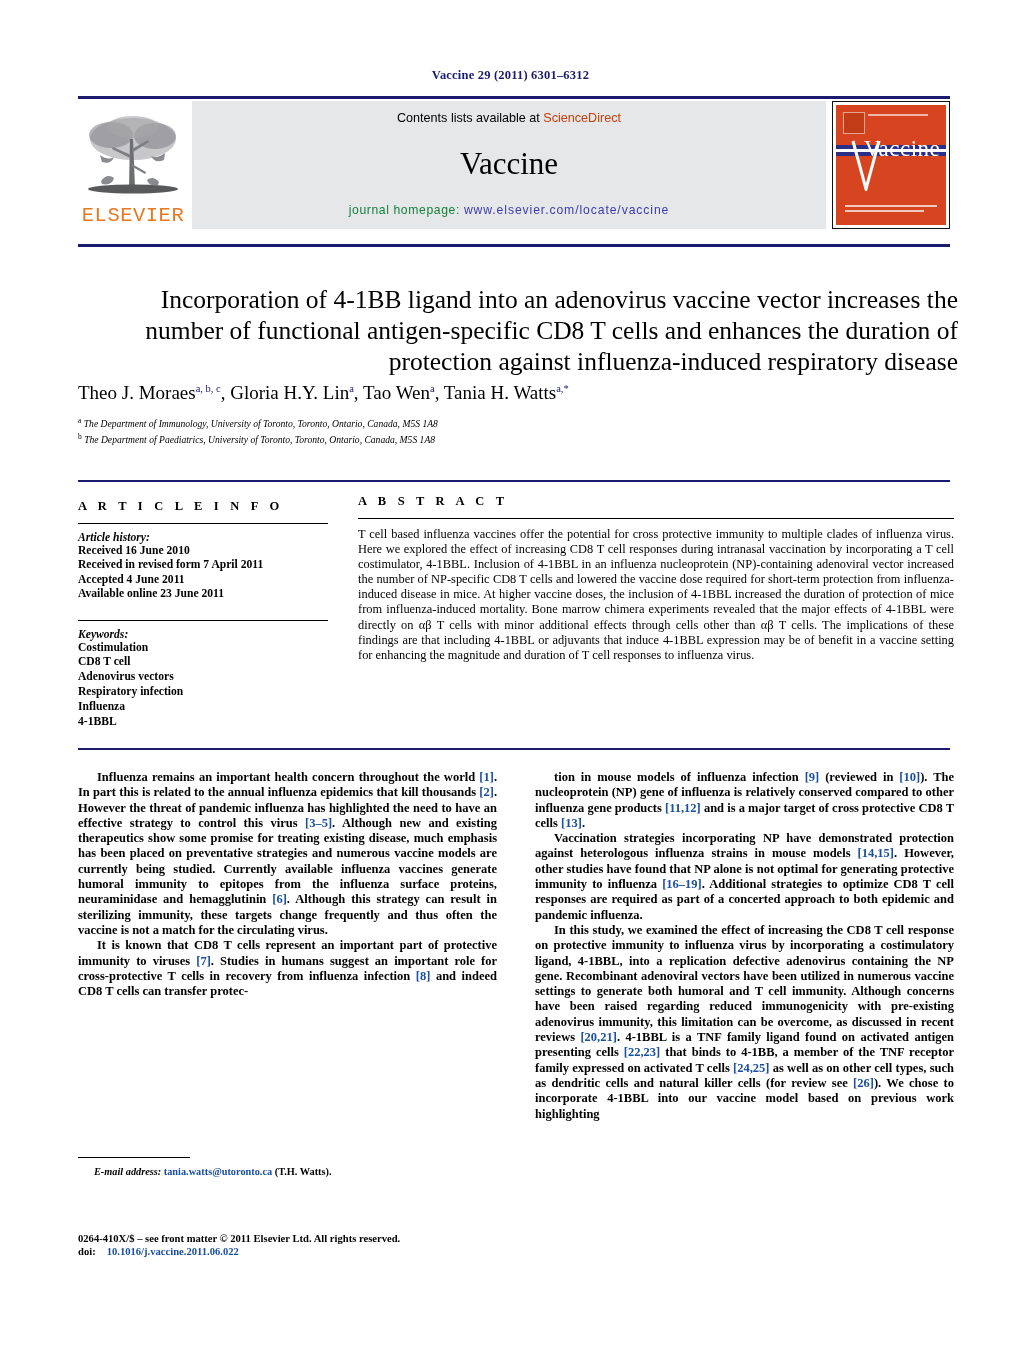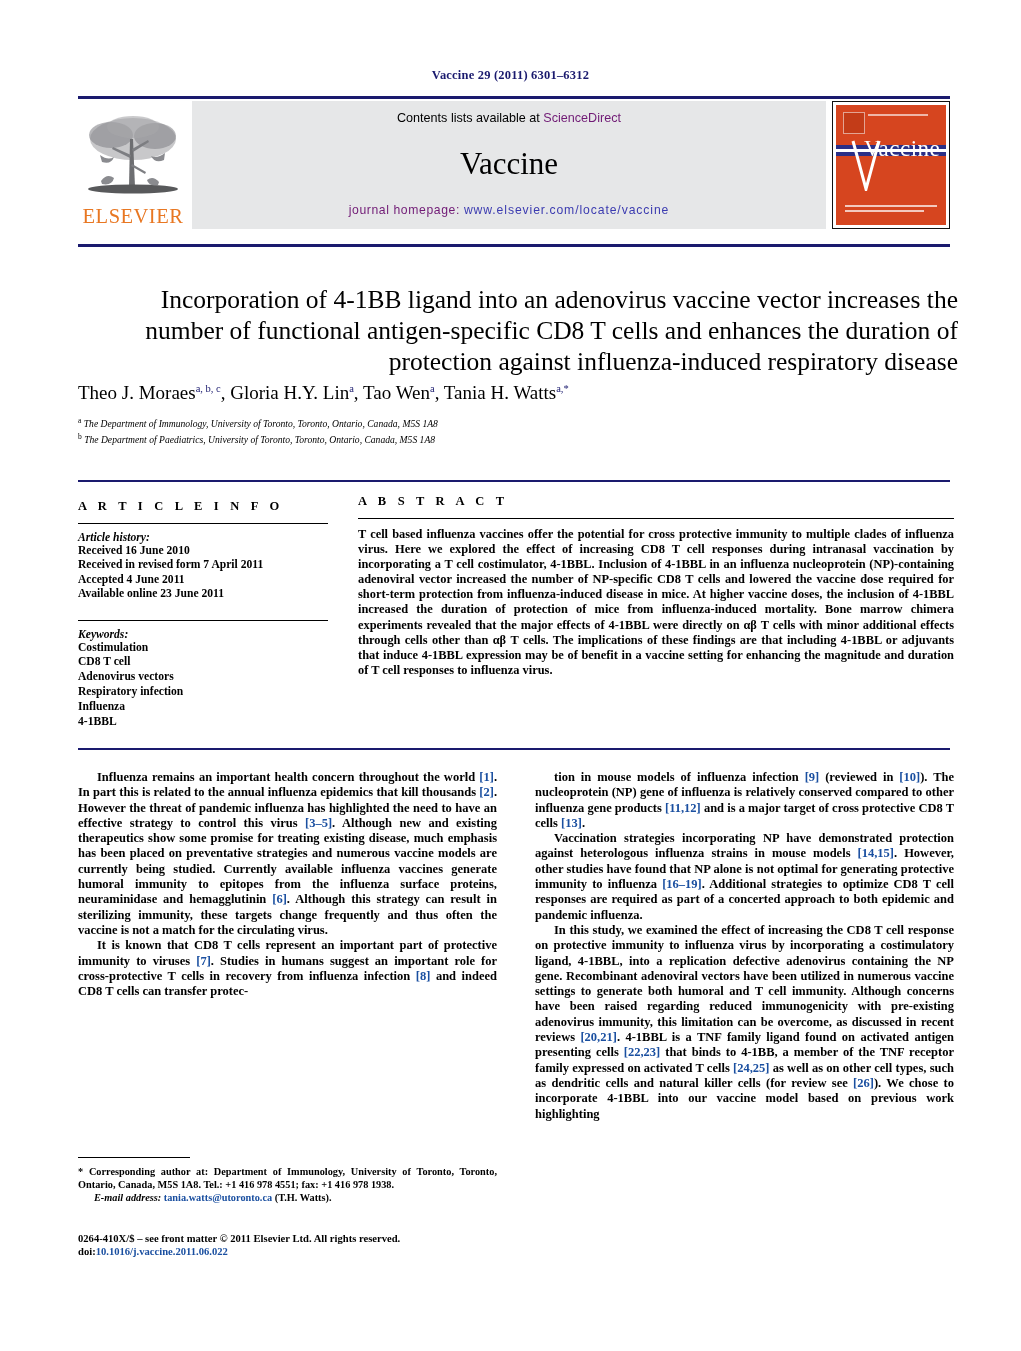--- a/index.html
+++ b/index.html
@@ -23,31 +23,31 @@
   }
 
   
   .masthead { position:absolute; left:78px; top:96px; width:872px; }
   .mast-rule { height:2.5px; background:#1a1a6e; width:100%; }
   .mast-body { display:flex; align-items:stretch; height:128px; margin-top:2px; }
 
   .elsevier-logo { width:110px; flex:0 0 110px; display:flex; flex-direction:column;
                    align-items:center; justify-content:flex-end; padding-bottom:2px; }
   .tree-wrap { width:104px; height:96px; }
-  .els-word { font-family:Liberation Serif, serif; font-size:20.5px; color:#E87722;
+  .els-word { font-family:Liberation Mono, monospace; font-size:20.5px; color:#E87722;
               letter-spacing:.5px; line-height:1; margin-top:1px; }
 
   .banner { flex:1 1 auto; background:#e6e7e8; margin:0 6px 0 4px;
             display:flex; flex-direction:column; align-items:center; justify-content:space-between;
             padding:10px 0 12px 0; }
   .banner-top { font-family:"Liberation Sans", sans-serif; font-size:12.6px; color:#000; }
-  .sd { color:#701a75;margin-top:47px; }
+  .sd { color:#c2410c;margin-top:47px; }
   .journal-name { font-family:"Liberation Serif", serif; font-size:31px; color:#000; line-height:1; }
   .banner-bottom { font-family:"Liberation Sans", sans-serif; font-size:12.2px; letter-spacing:.6px; }
-  .banner-bottom .lbl { color:#701a75; }
+  .banner-bottom .lbl { color:#15803d; }
   .banner-bottom .url { color:#3b3bb0; letter-spacing:.9px; }
 
   .cover { width:118px; flex:0 0 118px; border:1px solid #111; background:#fff;
            padding:3px; box-sizing:border-box; }
   .cover-inner { width:100%; height:100%; background:#D6451F; position:relative; overflow:hidden; }
   .cover-stamp { position:absolute; left:7px; top:7px; width:20px; height:20px;
                  background:#c33c18; border:1px solid #ffffff88; }
   .cover-topline { position:absolute; left:32px; top:9px; width:60px; height:2px; background:#ffffff9c; }
   .cover-band { position:absolute; left:0; top:40px; width:100%; height:13px;
                 background:linear-gradient(#2b2f86 0 4px, #ffffff 4px 7px, #2b2f86 7px 11px, #D6451F 11px 13px); }
@@ -83,41 +83,41 @@
               letter-spacing:4.2px; color:#000; }
 
   .info-col { position:absolute; left:78px; top:499px; width:250px; }
   .info-rule { height:1px; background:#000; margin:9px 0 7px 0; width:100%; }
   .info-label { font-style:italic; font-weight:bold; font-size:11.6px; }
   .info-line { font-size:11.6px; font-weight:bold; line-height:14.4px; }
   .kw-line { font-size:11.6px; font-weight:bold; line-height:14.8px; }
 
   .abs-col { position:absolute; left:358px; top:494px; width:596px; }
   .abs-rule { height:1px; background:#000; margin:9px 0 8px 0; width:100%; }
-  .abs-text { font-size:12.4px; line-height:15.1px; text-align:justify; font-weight:bold; }
+  .abs-text { font-size:12.4px; line-height:15.1px; text-align:justify; font-weight:normal; }
   .abs-copy { font-size:12.4px; font-weight:bold; text-align:right; margin-top:9px; }
 
   
   .col { position:absolute; top:770px; width:419px;
          font-size:12.5px; line-height:15.3px; text-align:justify; font-weight:bold; }
   .col-left { left:78px; }
   .col-right { left:535px; }
   .h2 { font-size:13.2px; font-weight:bold; margin:0 0 16px 0; letter-spacing:.2px; }
   .col p { margin:0; text-indent:19px; }
   .ref { color:#1a4fa0; }
 
   
   .footnote { position:absolute; left:78px; top:1157px; width:419px; }
   .fn-rule { width:112px; height:1px; background:#000; margin-bottom:7px; }
   .fn-text { font-size:10.3px; line-height:13px; font-weight:bold; text-align:justify; }
   .fn-email-label { font-style:italic; }
   .fn-link { color:#1a4fa0; }
   .colophon { position:absolute; left:78px; top:1232px; width:430px;
               font-size:10.6px; font-weight:bold; line-height:13.4px; }
-  .doi-link { color:#1a4fa0; }
+  .doi-link { color:#1a4fa0;margin-left:11px; }
 </style>
 </head>
 <body>
 
 <div class="page">
 
   <div class="runhead">Vaccine 29 (2011) 6301–6312</div>
 
   <div class="masthead">
     <div class="mast-rule"></div>
@@ -228,21 +228,20 @@
   <div class="col col-right">
     <div id="right-paras">
         <p><span>tion in mouse models of influenza infection </span><span class="ref">[9]</span><span> (reviewed in </span><span class="ref">[10]</span><span>). The nucleoprotein (NP) gene of influenza is relatively conserved compared to other influenza gene products </span><span class="ref">[11,12]</span><span> and is a major target of cross protective CD8 T cells </span><span class="ref">[13]</span><span>.</span></p>
         <p><span>Vaccination strategies incorporating NP have demonstrated protection against heterologous influenza strains in mouse models </span><span class="ref">[14,15]</span><span>. However, other studies have found that NP alone is not optimal for generating protective immunity to influenza </span><span class="ref">[16–19]</span><span>. Additional strategies to optimize CD8 T cell responses are required as part of a concerted approach to both epidemic and pandemic influenza.</span></p>
         <p><span>In this study, we examined the effect of increasing the CD8 T cell response on protective immunity to influenza virus by incorporating a costimulatory ligand, 4-1BBL, into a replication defective adenovirus containing the NP gene. Recombinant adenoviral vectors have been utilized in numerous vaccine settings to generate both humoral and T cell immunity. Although concerns have been raised regarding reduced immunogenicity with pre-existing adenovirus immunity, this limitation can be overcome, as discussed in recent reviews </span><span class="ref">[20,21]</span><span>. 4-1BBL is a TNF family ligand found on activated antigen presenting cells </span><span class="ref">[22,23]</span><span> that binds to 4-1BB, a member of the TNF receptor family expressed on activated T cells </span><span class="ref">[24,25]</span><span> as well as on other cell types, such as dendritic cells and natural killer cells (for review see </span><span class="ref">[26]</span><span>). We chose to incorporate 4-1BBL into our vaccine model based on previous work highlighting</span></p>
       </div>
   </div>
 
   <div class="footnote">
     <div class="fn-rule"></div>
-    <div class="fn-text">* Corresponding author at: Department of Immunology, University of Toronto, Toronto, Ontario, Canada, M5S 1A8. Tel.: +1 416 978 4551; fax: +1 416 978 1938.</div>
     <div class="fn-text" style="text-indent:16px;">
       <span class="fn-email-label">E-mail address:</span>
       <span class="fn-link">tania.watts@utoronto.ca</span>
       <span>(T.H. Watts).</span>
     </div>
   </div>
 
   <div class="colophon">
     <div>0264-410X/$ – see front matter © 2011 Elsevier Ltd. All rights reserved.</div>
     <div><span>doi:</span><span class="doi-link">10.1016/j.vaccine.2011.06.022</span></div>

